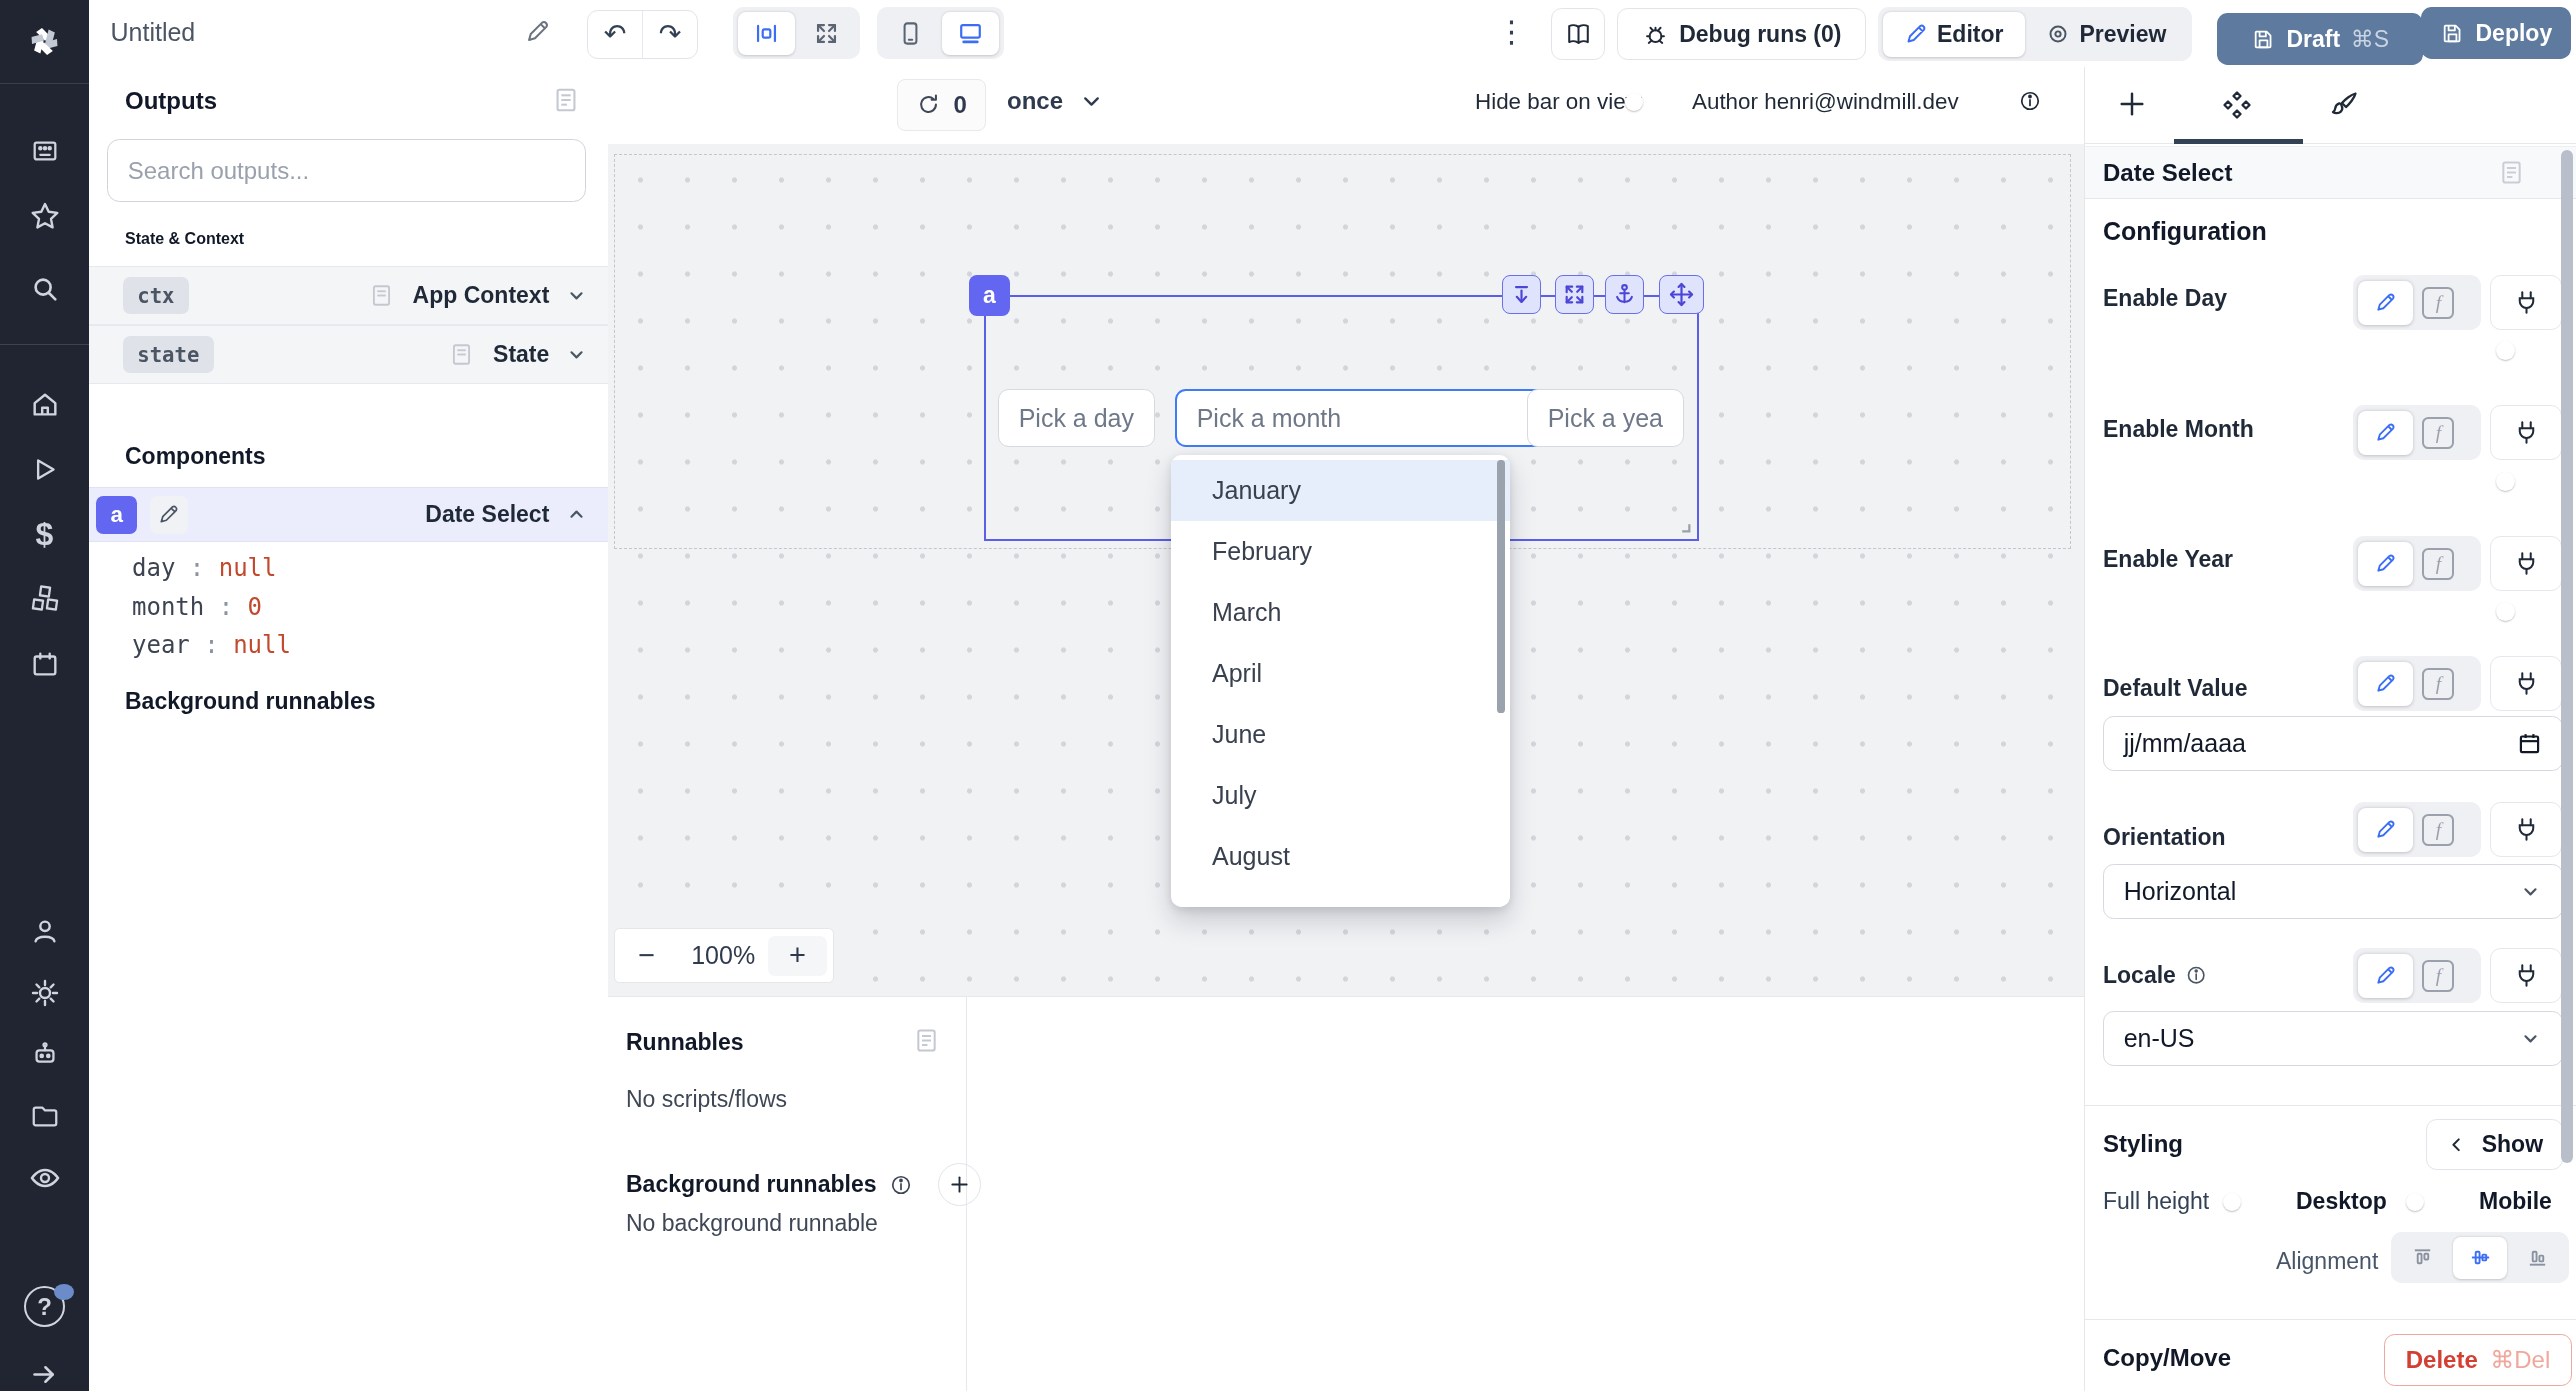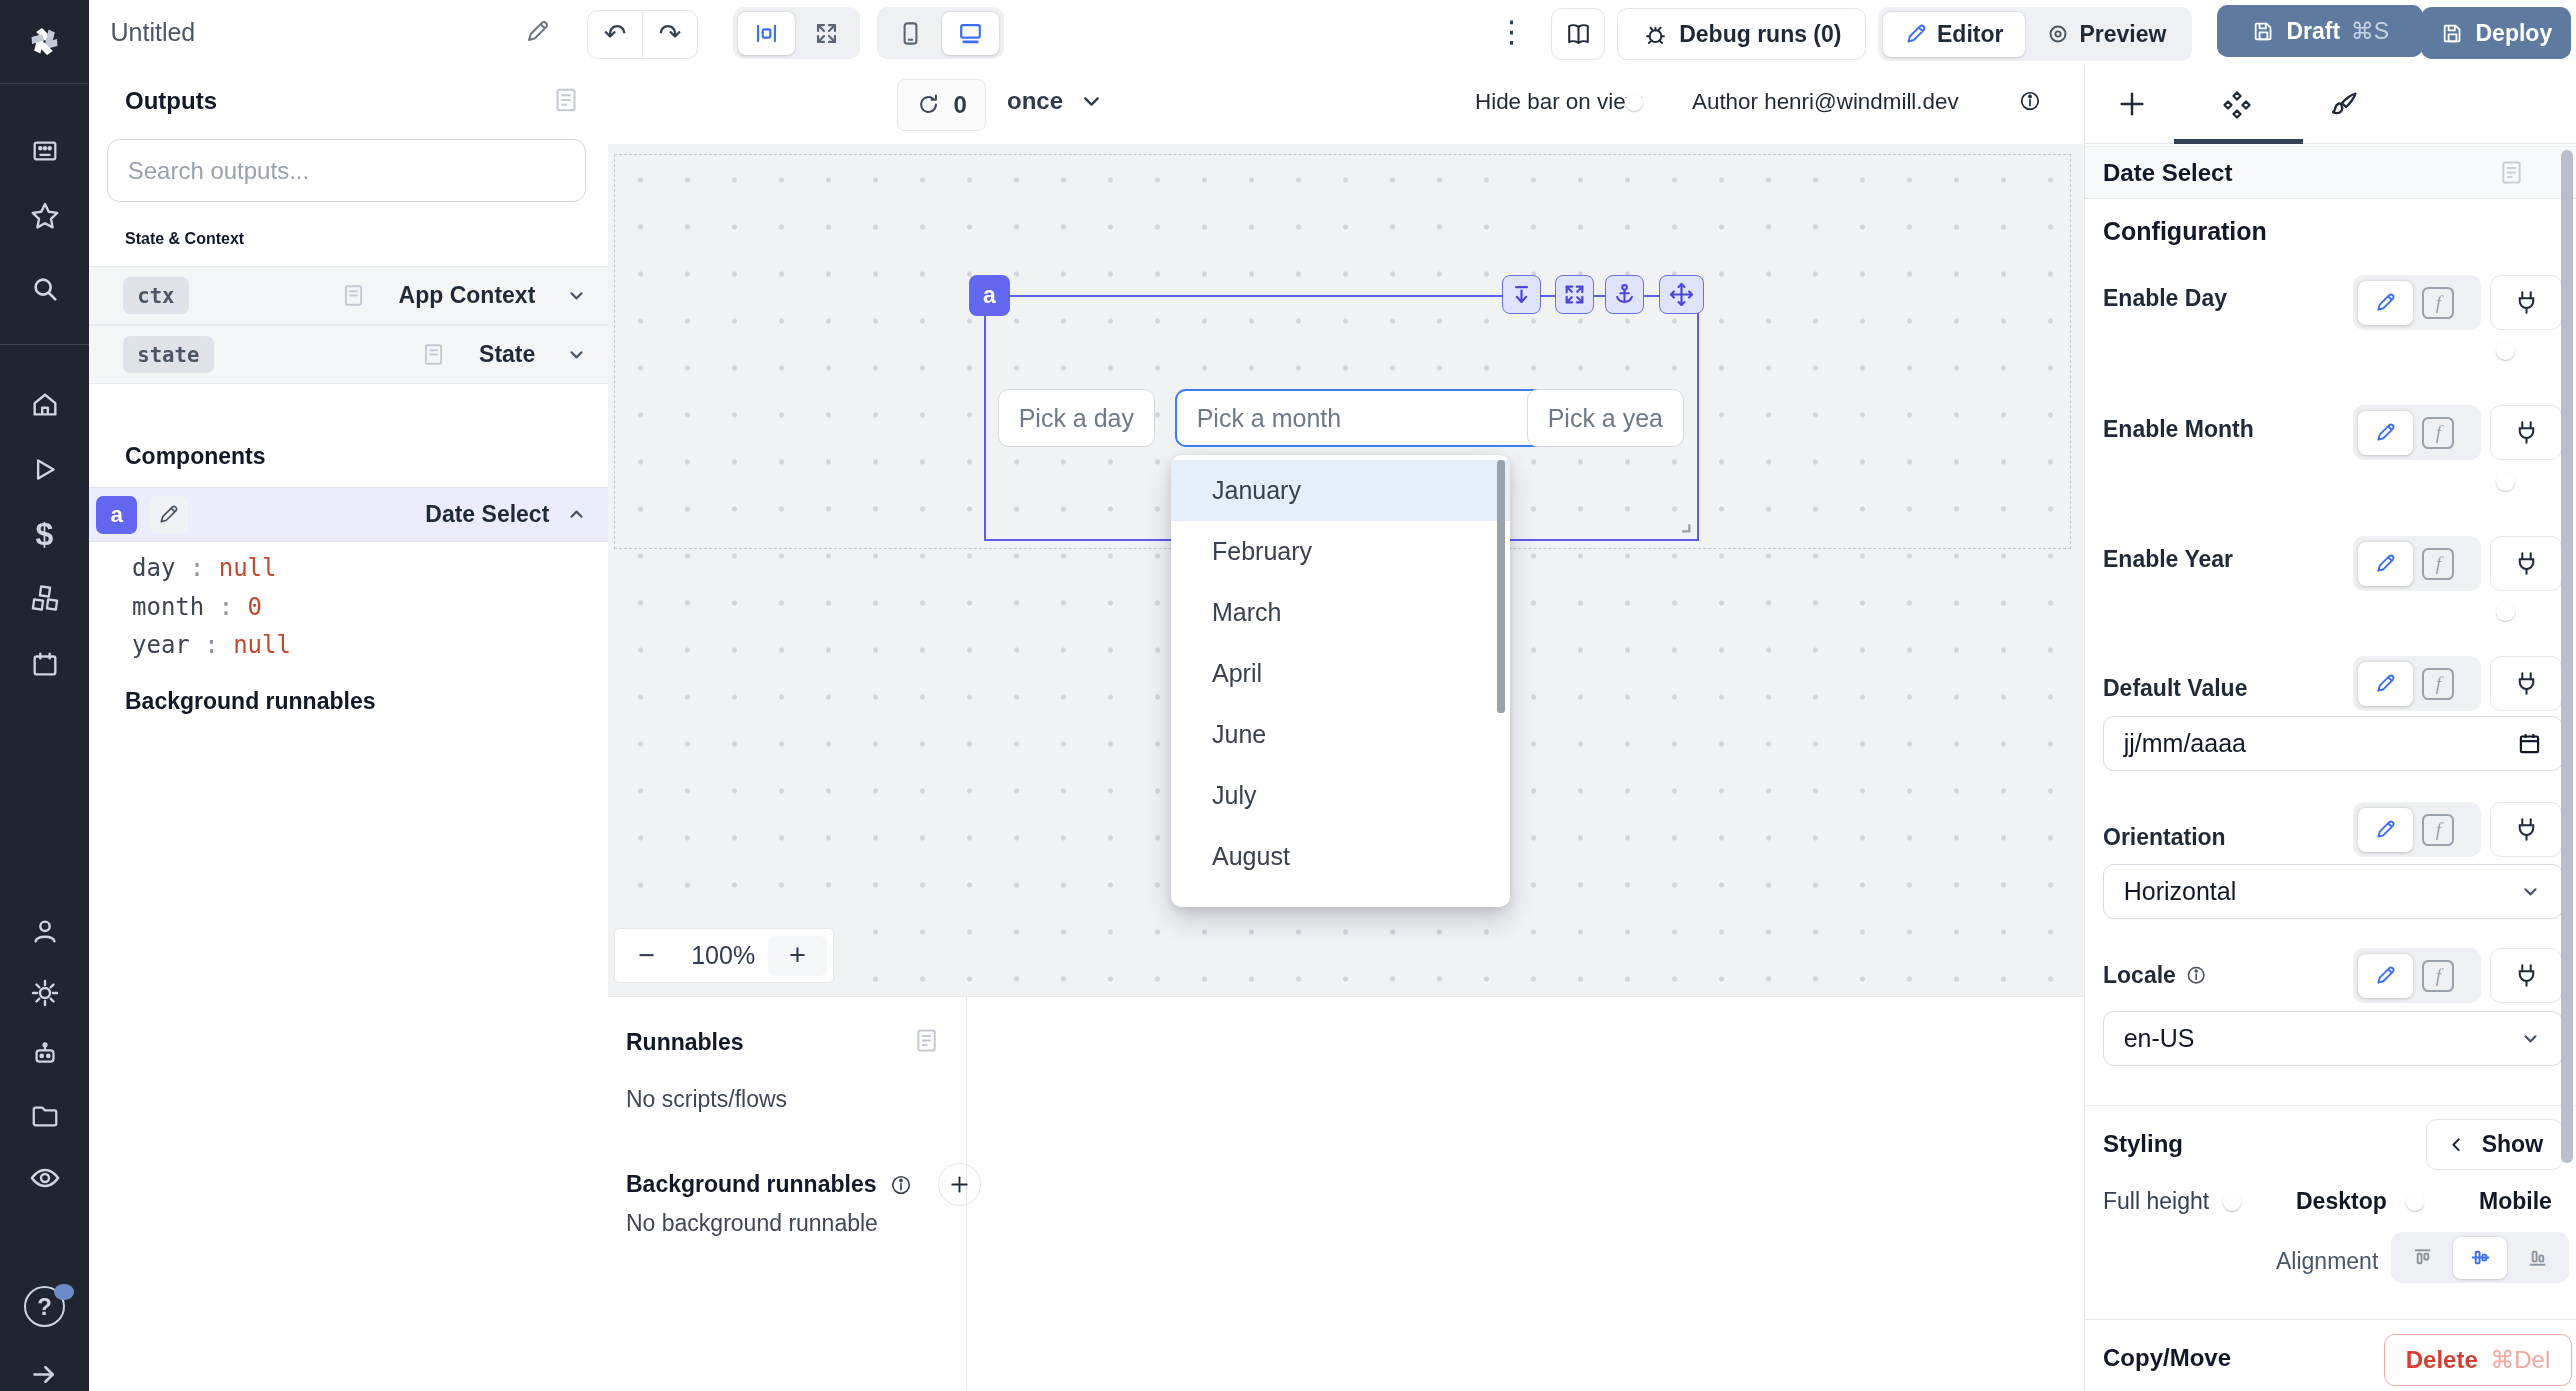--- a/index.html
+++ b/index.html
@@ -25,21 +25,21 @@
   .slatebtn{background:#5e7a9e;border-radius:10.7px;color:#fff;display:flex;align-items:center;justify-content:center;gap:10.7px;font-size:23px;font-weight:600;cursor:pointer;}
   .segtab{background:#eef0f3;border-radius:10.7px;display:flex;align-items:flex-start;padding:4.5px;}
   .segtab .tab{height:45px;border-radius:8px;display:flex;align-items:center;justify-content:center;gap:9px;font-size:23px;font-weight:600;color:#1f2937;padding:0 21.5px;cursor:pointer;}
   .segtab .tab.active{background:#fff;box-shadow:0 0.9px 2.7px rgba(0,0,0,.18);}
 
   
   .outputs{left:89px;top:67px;width:519px;height:1325px;background:#fff;border-right:0.9px solid #e5e7eb;}
   .sec-title{font-size:24px;font-weight:700;color:#111827;}
   .search{width:479px;height:63px;border:0.9px solid #d1d5db;border-radius:12.5px;font-size:24px;color:#111827;padding:0 19.7px;outline:none;box-sizing:border-box;background:#fff;}
   .search::placeholder{color:#9aa1ad;}
-  .orow{width:519px;height:59px;background:#f4f5f7;border-top:0.9px solid #e7e9ee;border-bottom:0.9px solid #e7e9ee;display:flex;align-items:center;box-sizing:border-box;cursor:pointer;gap:14px;}
+  .orow{width:519px;height:59px;background:#f4f5f7;border-top:0.9px solid #e7e9ee;border-bottom:0.9px solid #e7e9ee;display:flex;align-items:center;box-sizing:border-box;cursor:pointer;}
   .chip{background:#dfe2e8;border-radius:7.2px;padding:6.3px 14.3px;font-family:"DejaVu Sans Mono",monospace;font-size:20.6px;font-weight:700;color:#4b5563;}
   .orow-label{font-size:23px;font-weight:700;color:#1f2937;}
   .comp-row{width:519px;height:55px;background:#ebedfc;border-top:0.9px solid #dfe2f6;border-bottom:0.9px solid #dfe2f6;display:flex;align-items:center;box-sizing:border-box;cursor:pointer;}
   .a-chip{background:#6266f0;color:#fff;border-radius:7.2px;width:41px;height:38px;display:flex;align-items:center;justify-content:center;font-size:22.4px;font-weight:700;}
   .kv{font-family:"DejaVu Sans Mono",monospace;font-size:24px;color:#3c4452;}
   .kv .val{color:#c14a2e;}
 
   
   .cv-toolbar{left:608px;top:67px;width:1476px;height:77px;background:#fff;border-bottom:0.9px solid #e5e7eb;}
   .canvas{left:608px;top:144px;width:1476px;height:852px;background:#f1f2f4;overflow:hidden;
@@ -257,21 +257,21 @@
         <span>Editor</span>
       </span>
       <span class="tab">
         <svg width="24" height="24" viewBox="0 0 32 32" fill="none" stroke="#4b5563" stroke-width="2.6">
             <circle cx="16" cy="16" r="10"></circle>
             <circle cx="16" cy="16" r="3.5"></circle>
           </svg>
         <span>Preview</span>
       </span>
     </div>
-    <div class="abs slatebtn" style="left:2128px;top:5px;width:206px;height:52px;">
+    <div class="abs slatebtn" style="left:2128px;top:13px;width:206px;height:52px;">
       <svg width="25" height="25" viewBox="0 0 32 32" fill="none" stroke="#ffffff" stroke-width="2.3" stroke-linejoin="round">
           <path d="M7 6h13l5 5v14a1 1 0 0 1-1 1H7a1 1 0 0 1-1-1V7a1 1 0 0 1 1-1z"></path>
           <path d="M11 6v6h8V6"></path>
           <rect x="11" y="17" width="10" height="9"></rect>
         </svg>
       <span>Draft</span>
       <span style="color:#c9d4e2;font-weight:500;">⌘S</span>
     </div>
     <div class="abs slatebtn" style="left:2332px;top:7.2px;width:150px;height:52px;">
       <svg width="25" height="25" viewBox="0 0 32 32" fill="none" stroke="#ffffff" stroke-width="2.3" stroke-linejoin="round">

